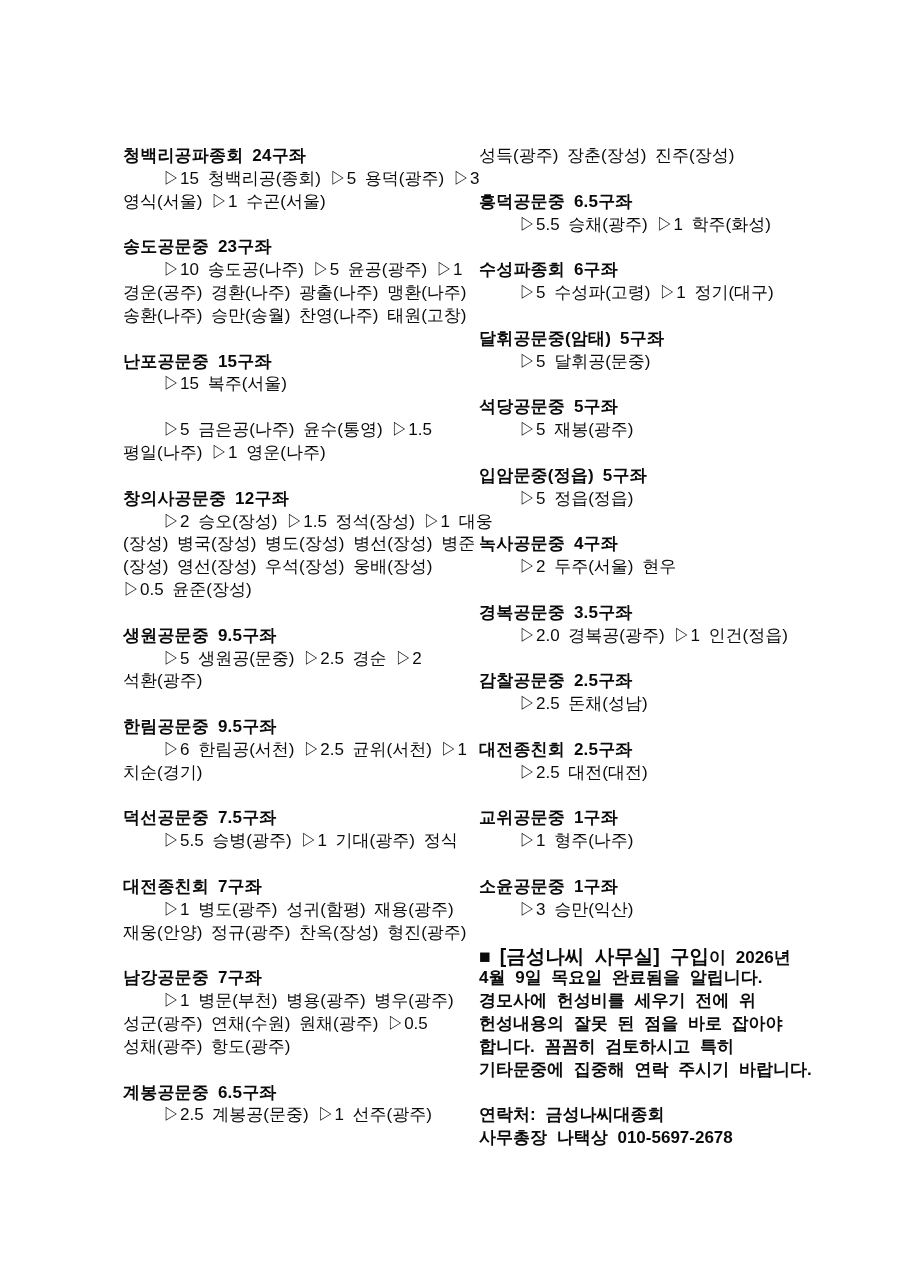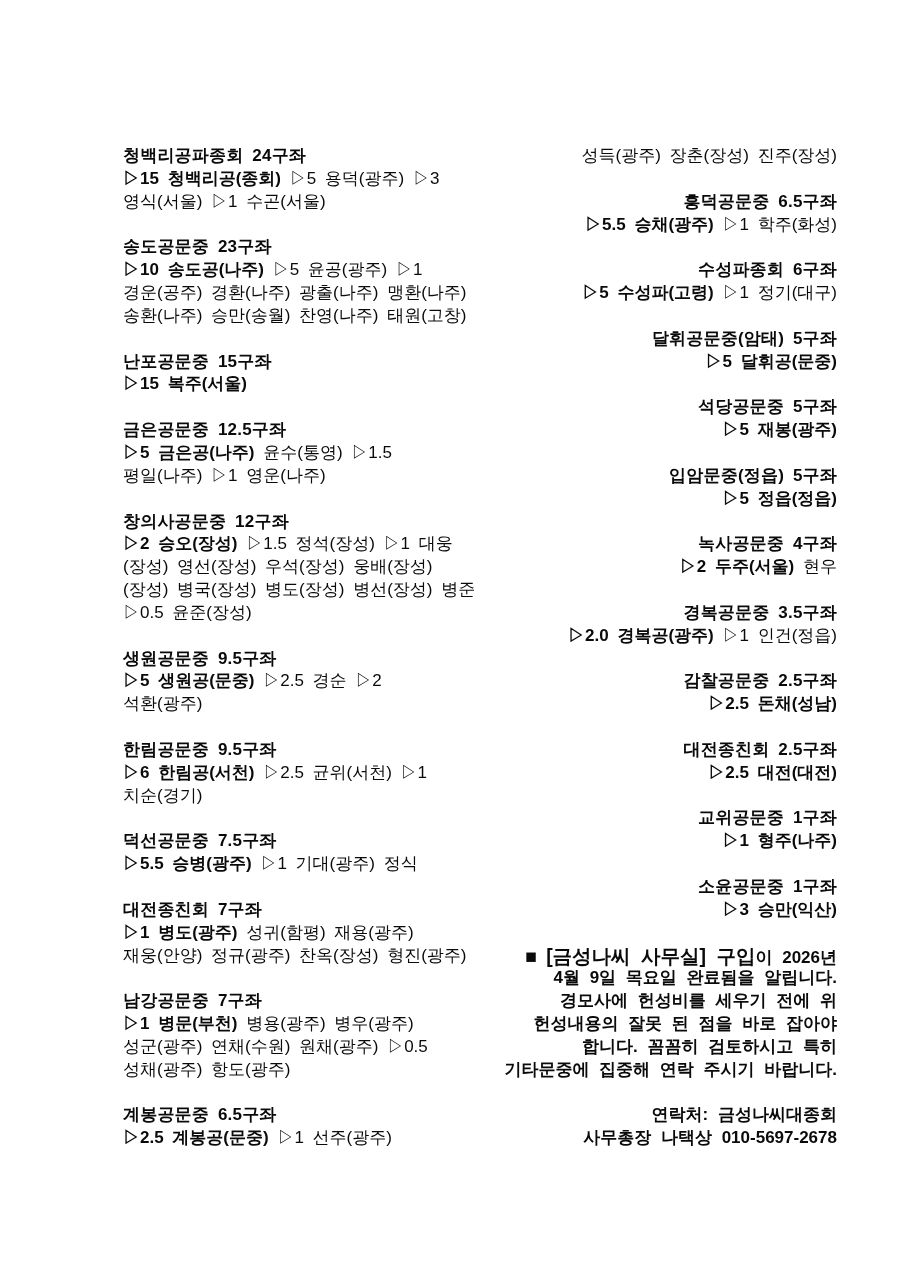--- a/index.html
+++ b/index.html
@@ -5,29 +5,29 @@
   html, body { margin: 0; padding: 0; background: #ffffff; }
   body {
     width: 900px; height: 1272px;
     font-family: "Liberation Sans", sans-serif;
     color: #0a0a0a;
     overflow: hidden;
   }
   .page { position: relative; width: 900px; height: 1272px; background: #ffffff; }
   .col { position: absolute; top: 145px; }
   .col-left  { left: 123px; width: 345px; }
-  .col-right { left: 492px; width: 345px; text-align: right; }
+  .col-right { left: 479px; width: 345px; }
   .sec { margin-bottom: 22.85px; }
   .line {
     height: 22.85px; line-height: 22.85px;
     font-size: 17px; white-space: nowrap;
     word-spacing: 4px;
   }
   .title { font-weight: 700; letter-spacing: 0.2px; }
-  .rb { font-weight: 700; }
+  .rb { font-weight: 400; margin-left: 40px; }
   .rn { font-weight: 400; }
   
   .notice .line { font-weight: 700; word-spacing: 5px; }
   .nbig { font-size: 19.5px; }
   .sq { margin-right: 9px; }
   .nblank { height: 22.85px; }
 </style>
 </head>
 <body>
 
@@ -44,29 +44,28 @@
           <div class="line title">송도공문중 23구좌</div>
           <div class="line"><span class="rb">▷10 송도공(나주)</span><span class="rn"> ▷5 윤공(광주) ▷1</span></div>
           <div class="line"><span class="rn">경운(공주) 경환(나주) 광출(나주) 맹환(나주)</span></div>
           <div class="line"><span class="rn">송환(나주) 승만(송월) 찬영(나주) 태원(고창)</span></div>
         </div>
         <div class="sec">
           <div class="line title">난포공문중 15구좌</div>
           <div class="line"><span class="rb">▷15 복주(서울)</span></div>
         </div>
         <div class="sec">
-          <div class="line title">금은공문중 12.5구좌</div>
           <div class="line"><span class="rb">▷5 금은공(나주)</span><span class="rn"> 윤수(통영) ▷1.5</span></div>
           <div class="line"><span class="rn">평일(나주) ▷1 영운(나주)</span></div>
         </div>
         <div class="sec">
           <div class="line title">창의사공문중 12구좌</div>
           <div class="line"><span class="rb">▷2 승오(장성)</span><span class="rn"> ▷1.5 정석(장성) ▷1 대웅</span></div>
+          <div class="line"><span class="rn">(장성) 병국(장성) 병도(장성) 병선(장성) 병준</span></div>
           <div class="line"><span class="rn">(장성) 영선(장성) 우석(장성) 웅배(장성)</span></div>
-          <div class="line"><span class="rn">(장성) 병국(장성) 병도(장성) 병선(장성) 병준</span></div>
           <div class="line"><span class="rn">▷0.5 윤준(장성)</span></div>
         </div>
         <div class="sec">
           <div class="line title">생원공문중 9.5구좌</div>
           <div class="line"><span class="rb">▷5 생원공(문중)</span><span class="rn"> ▷2.5 경순 ▷2</span></div>
           <div class="line"><span class="rn">석환(광주)</span></div>
         </div>
         <div class="sec">
           <div class="line title">한림공문중 9.5구좌</div>
           <div class="line"><span class="rb">▷6 한림공(서천)</span><span class="rn"> ▷2.5 균위(서천) ▷1</span></div>

